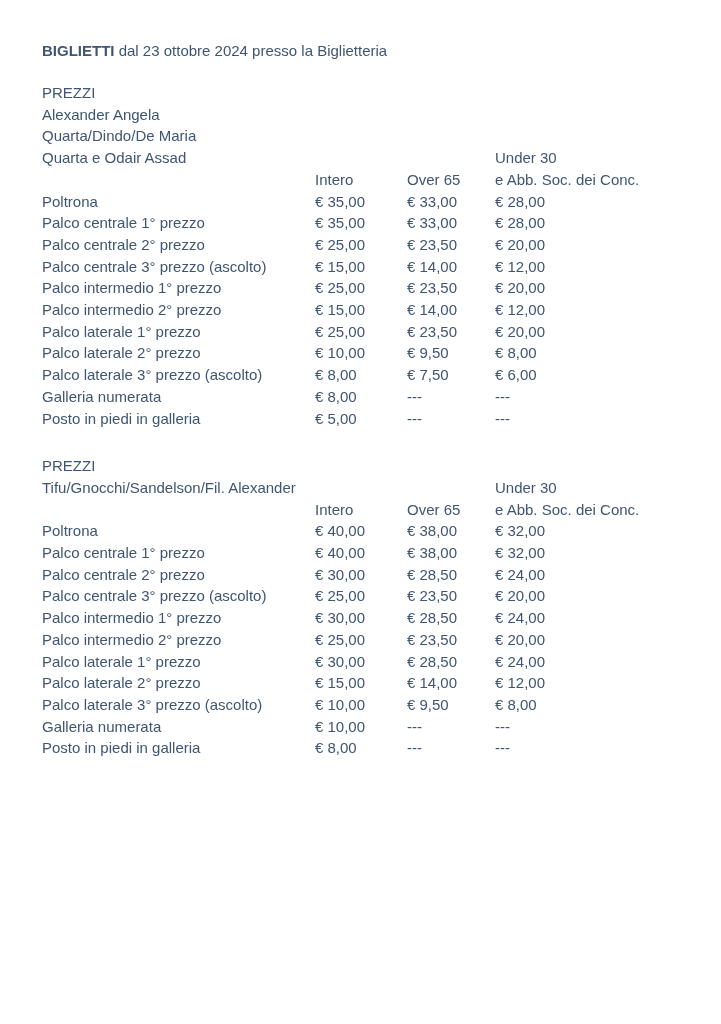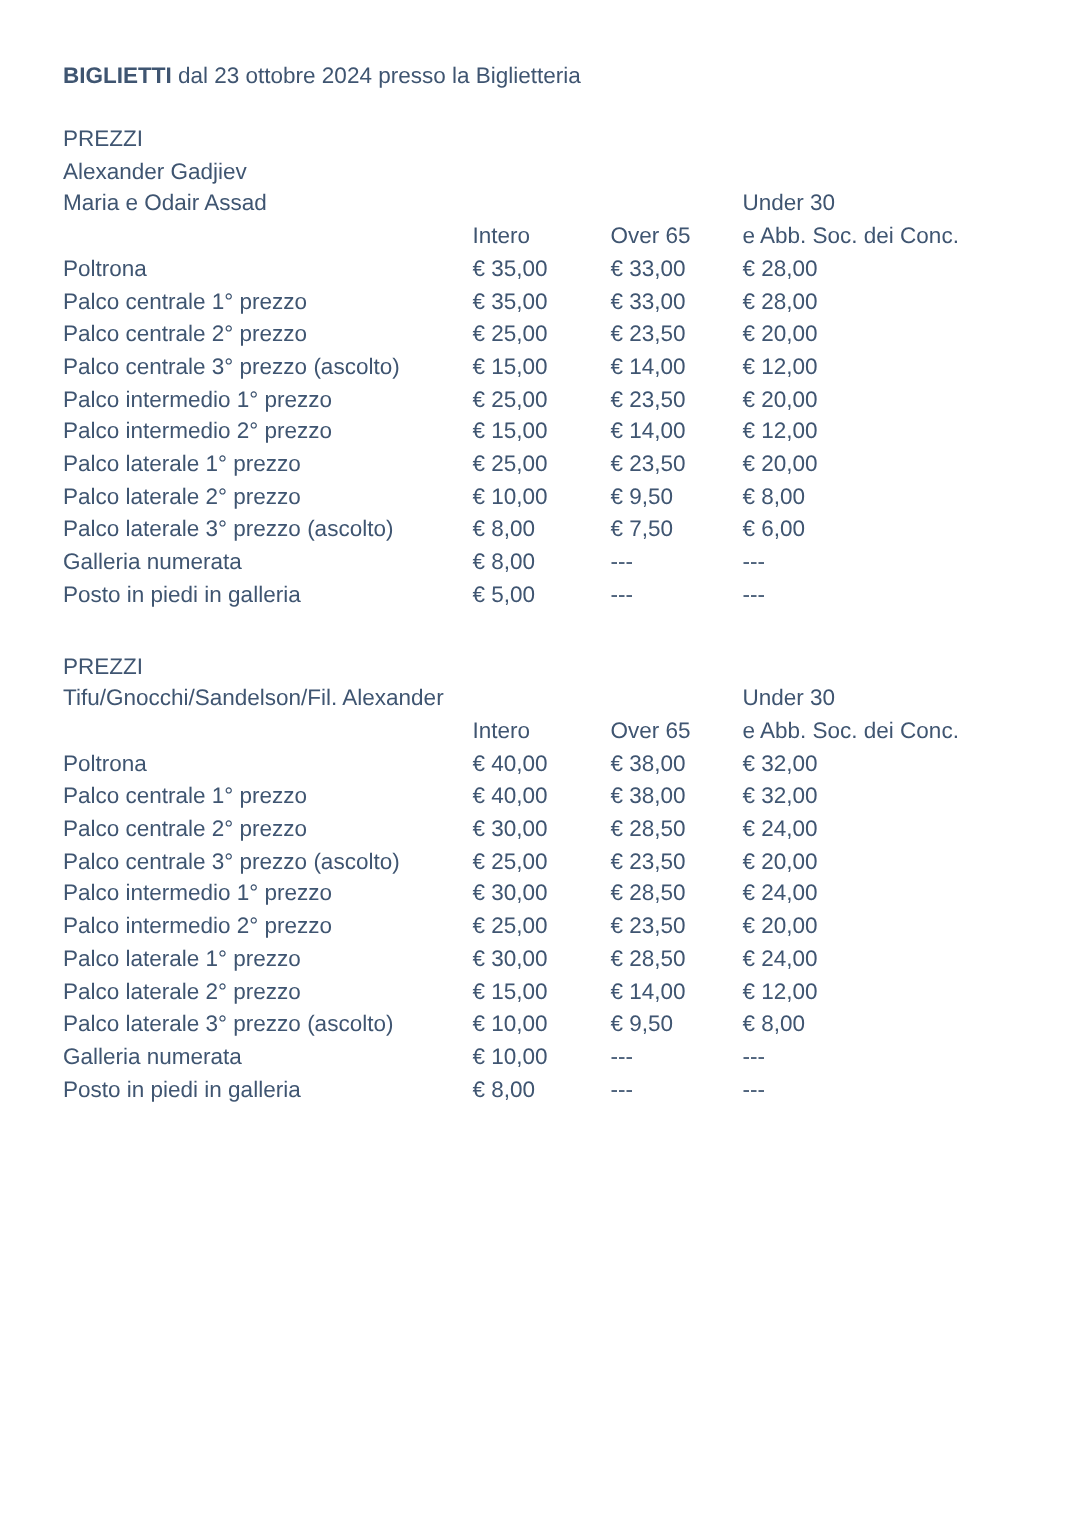--- a/index.html
+++ b/index.html
@@ -45,24 +45,25 @@
 
 <div class="page">
 
   <p class="intro line" style="margin:0; white-space:normal;">
     <strong>BIGLIETTI</strong><span> dal 23 ottobre 2024 presso la Biglietteria</span><br>
   </p>
 
   <section class="section-1">
     <div class="line bold heading">PREZZI</div>
     <div>
-        <div class="line bold">Alexander Gadjiev</div>
+        <div class="line bold">Alexander Angela</div>
+        <div class="line bold">Quarta/Dindo/De Maria</div>
       </div>
     <div class="grid">
-      <div class="cell span3 bold">Maria e Odair Assad</div>
+      <div class="cell span3 bold">Quarta e Odair Assad</div>
       <div class="cell bold">Under 30</div>
       <div class="cell"></div>
       <div class="cell bold">Intero</div>
       <div class="cell bold">Over 65</div>
       <div class="cell bold">e Abb. Soc. dei Conc.</div>
       <div class="contents"><div class="cell">Poltrona</div><div class="cell">€ 35,00</div><div class="cell">€ 33,00</div><div class="cell">€ 28,00</div><div class="cell">Palco centrale 1° prezzo</div><div class="cell">€ 35,00</div><div class="cell">€ 33,00</div><div class="cell">€ 28,00</div><div class="cell">Palco centrale 2° prezzo</div><div class="cell">€ 25,00</div><div class="cell">€ 23,50</div><div class="cell">€ 20,00</div><div class="cell">Palco centrale 3° prezzo (ascolto)</div><div class="cell">€ 15,00</div><div class="cell">€ 14,00</div><div class="cell">€ 12,00</div><div class="cell">Palco intermedio 1° prezzo</div><div class="cell">€ 25,00</div><div class="cell">€ 23,50</div><div class="cell">€ 20,00</div><div class="cell">Palco intermedio 2° prezzo</div><div class="cell">€ 15,00</div><div class="cell">€ 14,00</div><div class="cell">€ 12,00</div><div class="cell">Palco laterale 1° prezzo</div><div class="cell">€ 25,00</div><div class="cell">€ 23,50</div><div class="cell">€ 20,00</div><div class="cell">Palco laterale 2° prezzo</div><div class="cell">€ 10,00</div><div class="cell">€ 9,50</div><div class="cell">€ 8,00</div><div class="cell">Palco laterale 3° prezzo (ascolto)</div><div class="cell">€ 8,00</div><div class="cell">€ 7,50</div><div class="cell">€ 6,00</div><div class="cell">Galleria numerata</div><div class="cell">€ 8,00</div><div class="cell">---</div><div class="cell">---</div><div class="cell">Posto in piedi in galleria</div><div class="cell">€ 5,00</div><div class="cell">---</div><div class="cell">---</div></div>
     </div>
   </section>
 
   <section class="section-2">

